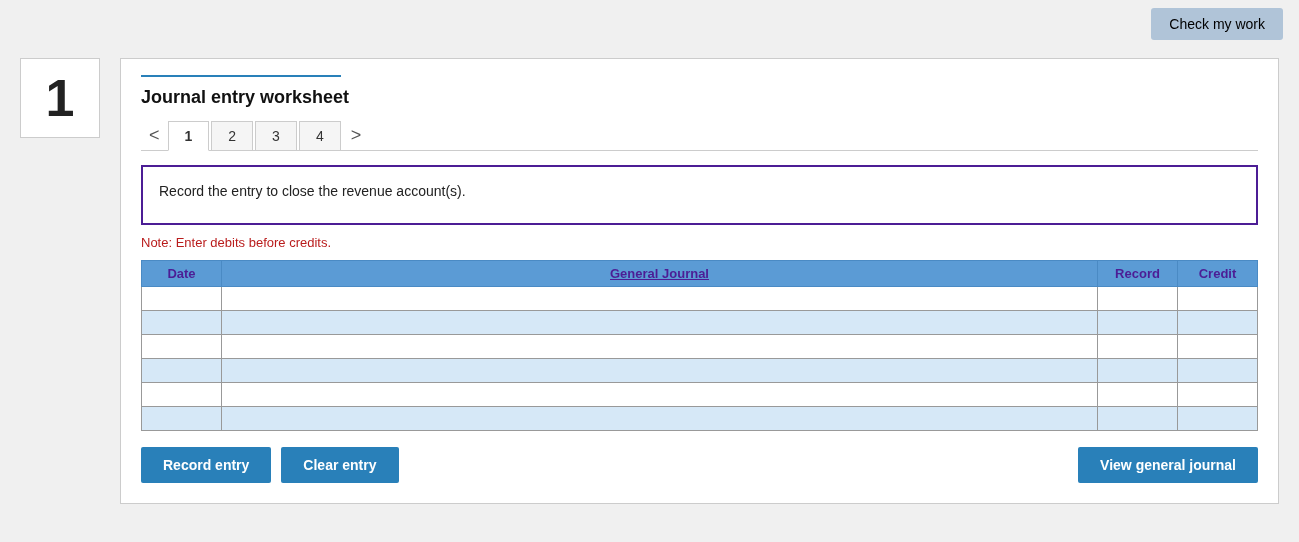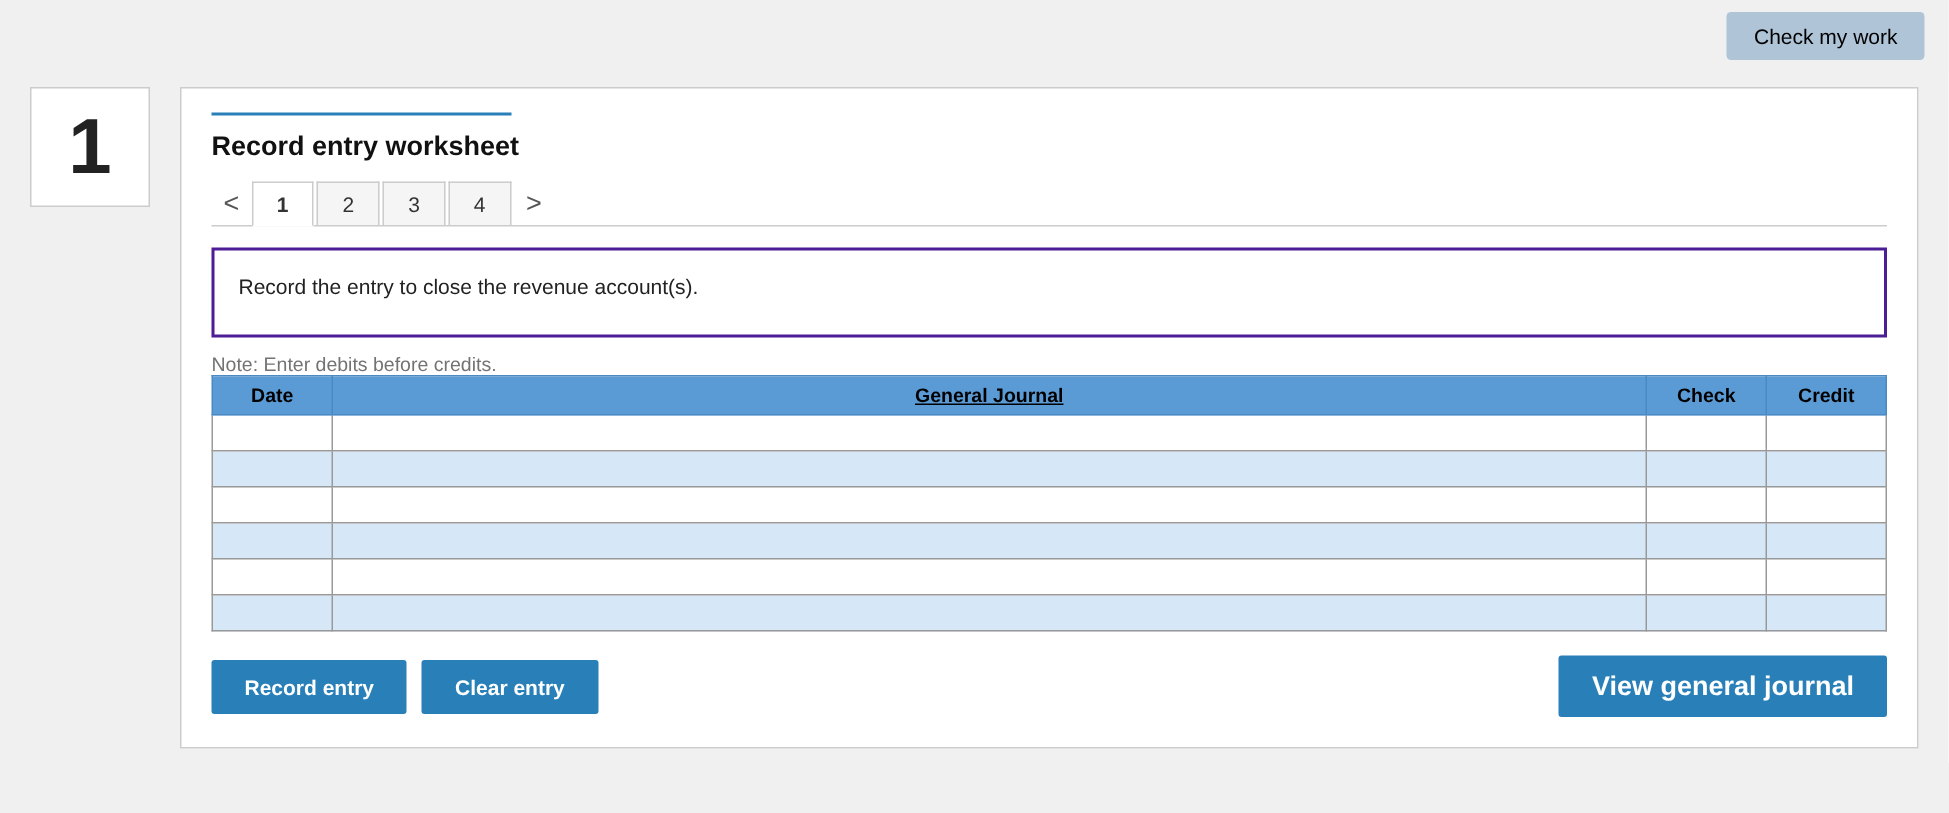--- a/index.html
+++ b/index.html
@@ -99,33 +99,34 @@
     .instruction-box {
       border: 2px solid #4c1d95;
       padding: 16px;
       margin-bottom: 10px;
       min-height: 60px;
       font-size: 14px;
       color: #222;
     }
 
     .note-text {
-      color: #737373;
+      color: #b91c1c;
       font-size: 13px;
+      margin-bottom: 10px;
     }
 
     .journal-table {
       width: 100%;
       border-collapse: collapse;
       margin-bottom: 16px;
     }
 
     .journal-table thead tr th {
       background: #5b9bd5;
-      color: #000000;
+      color: #4c1d95;
       border: 1px solid #4a8ac4;
       padding: 5px 8px;
       font-size: 13px;
       font-weight: bold;
       text-align: center;
     }
 
     .journal-table tbody tr td {
       border: 1px solid #999;
       padding: 0;
@@ -189,21 +190,21 @@
       cursor: pointer;
       border-radius: 2px;
       text-align: center;
     }
 
     .btn-view {
       background: #2980b9;
       color: #fff;
       border: none;
       padding: 10px 22px;
-      font-size: 18px;
+      font-size: 14px;
       font-weight: bold;
       cursor: pointer;
       border-radius: 2px;
       margin-left: auto;
     }
 
     .blue-line {
       border: none;
       border-top: 2px solid #2980b9;
       margin-bottom: 10px;
@@ -217,41 +218,41 @@
   <button class="check-my-work-btn">Check my work</button>
 </div>
 
 <div class="main-content">
   <div class="step-number-box">
     <span>1</span>
   </div>
 
   <div class="worksheet-container">
     <hr class="blue-line">
-    <div class="worksheet-title">Record entry worksheet</div>
+    <div class="worksheet-title">Journal entry worksheet</div>
 
     <div class="tabs-row">
       <button class="tab-arrow">&lt;</button>
       <div class="tab active">1</div>
       <div class="tab">2</div>
       <div class="tab">3</div>
       <div class="tab">4</div>
       <button class="tab-arrow">&gt;</button>
     </div>
 
     <div class="instruction-box">Record the entry to close the revenue account(s).</div>
 
     <div class="note-text">Note: Enter debits before credits.</div>
 
     <table class="journal-table">
       <thead>
         <tr>
           <th class="col-date">Date</th>
           <th class="col-general">General Journal</th>
-          <th class="col-debit">Check</th>
+          <th class="col-debit">Record</th>
           <th class="col-credit">Credit</th>
         </tr>
       </thead>
       <tbody id="journal-tbody">
           <tr>
             <td class="col-date"><input type="text" style=""></td>
             <td class="col-general"><input type="text" style=""></td>
             <td class="col-debit"><input type="text" style=""></td>
             <td class="col-credit"><input type="text" style=""></td>
           </tr>

